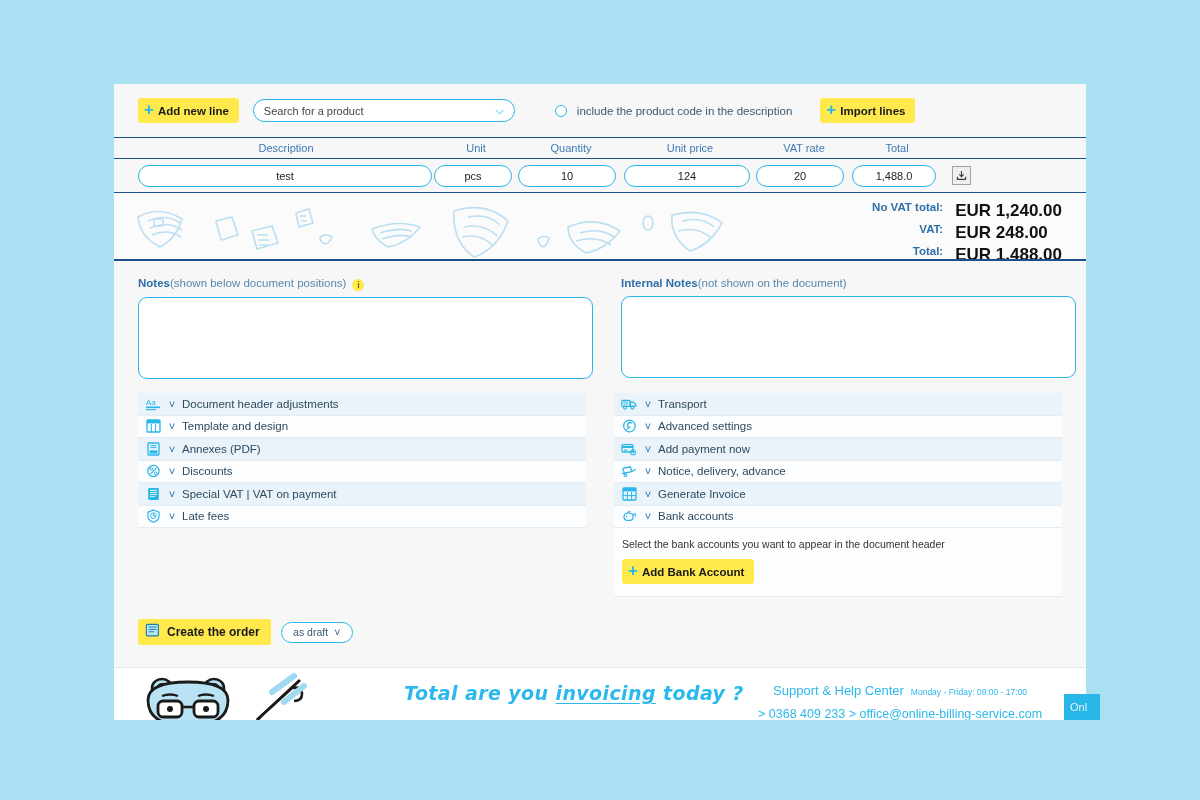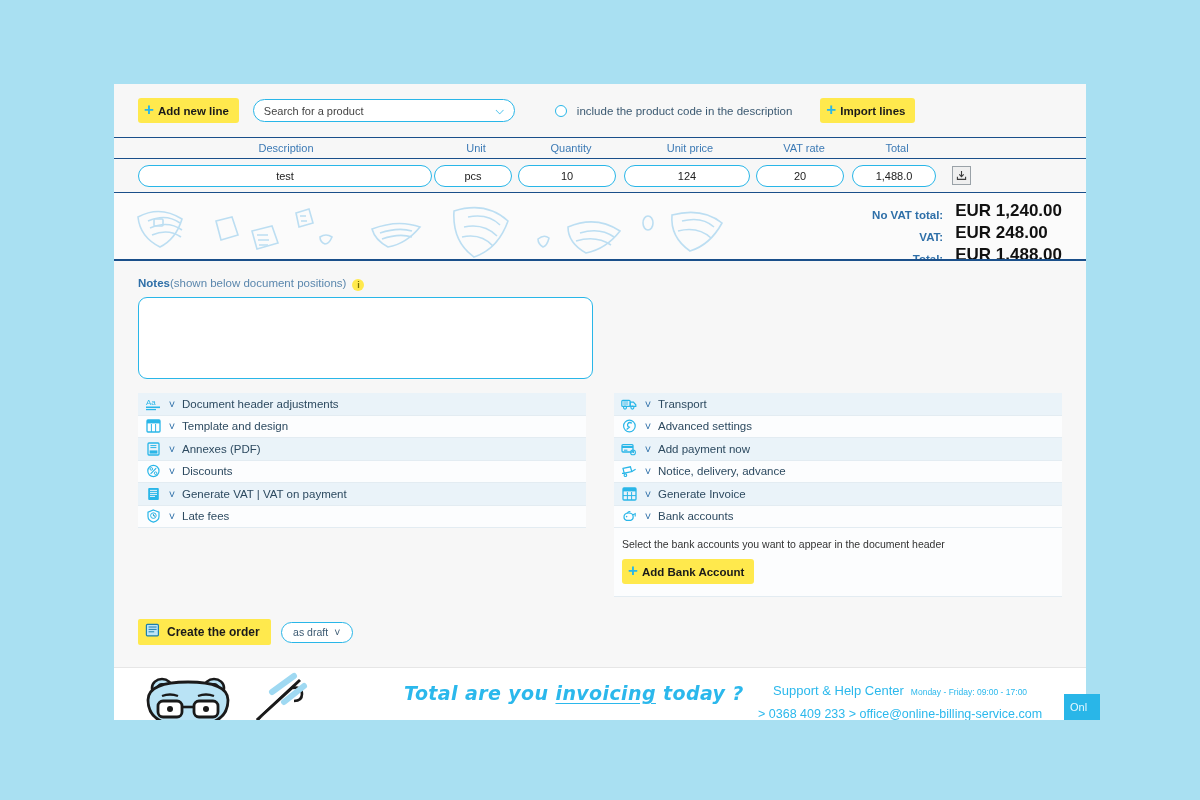--- a/index.html
+++ b/index.html
@@ -129,21 +129,21 @@
     height: 68px;
     background: #fbfbfb;
     border-bottom: 2px solid #1a4f8a;
     overflow: hidden;
   }
   .banner svg.doodles { position: absolute; left: 10px; top: 2px; }
   .totals {
     position: absolute; right: 24px; top: 8px;
     display: flex; flex-direction: column; gap: 2px;
   }
-  .totrow { display: flex; align-items: flex-end; }
+  .totrow { display: flex; align-items: flex-start; }
   .totlabel {
     width: 92px; text-align: right;
     font-size: 11.5px; font-weight: bold; color: #2e6fa8;
     padding-right: 12px;
   }
   .totval { font-size: 17px; font-weight: bold; color: #111; }
 
   
   .notes-area {
     display: flex; gap: 28px;
@@ -371,20 +371,26 @@
       </div>
     </div>
 
     <div class="notes-area">
       <div class="notes-col">
         <div class="notes-label">
           <b>Notes</b><span class="sub">(shown below document positions)</span><span class="info-dot">i</span>
         </div>
         <div class="notes-box"></div>
       </div>
+      <div class="notes-col">
+        <div class="notes-label">
+          <b>Internal Notes</b><span class="sub">(not shown on the document)</span>
+        </div>
+        <div class="notes-box"></div>
+      </div>
     </div>
 
     <div class="acc-area">
 
       <div class="acc-col">
         <div class="acc-row">
           <span class="acc-ico">
             <svg width="15" height="14" viewBox="0 0 15 14">
                 <text x="0" y="8" font-size="8" fill="#29b6e8" font-family="Liberation Sans">Aa</text>
                 <rect x="0" y="9.5" width="14" height="1.6" fill="#29b6e8"></rect>
@@ -429,21 +435,21 @@
           <span class="acc-lbl">Discounts</span>
         </div>
         <div class="acc-row">
           <span class="acc-ico">
             <svg width="15" height="14" viewBox="0 0 15 14">
                 <rect x="2.2" y="1" width="10.6" height="12" rx="1" fill="#29b6e8"></rect>
                 <path d="M4 3.4 h7 M4 5.4 h7 M4 7.4 h7 M4 9.4 h5" stroke="#eaf3f9" stroke-width="1"></path>
               </svg>
           </span>
           <span class="acc-chev">˅</span>
-          <span class="acc-lbl">Generate VAT | VAT on payment</span>
+          <span class="acc-lbl">Special VAT | VAT on payment</span>
         </div>
         <div class="acc-row">
           <span class="acc-ico">
             <svg width="15" height="14" viewBox="0 0 15 14">
                 <path d="M7.4 1 L13 3.2 v4.4 q0 4 -5.6 5.6 Q2 11.6 2 7.6 V3.2 z" fill="none" stroke="#29b6e8" stroke-width="1.2"></path>
                 <circle cx="7.4" cy="6.6" r="2.8" fill="none" stroke="#29b6e8" stroke-width="1"></circle>
                 <path d="M7.4 4.8 V6.6 L8.8 7.5" stroke="#29b6e8" stroke-width="1"></path>
               </svg>
           </span>
           <span class="acc-chev">˅</span>

